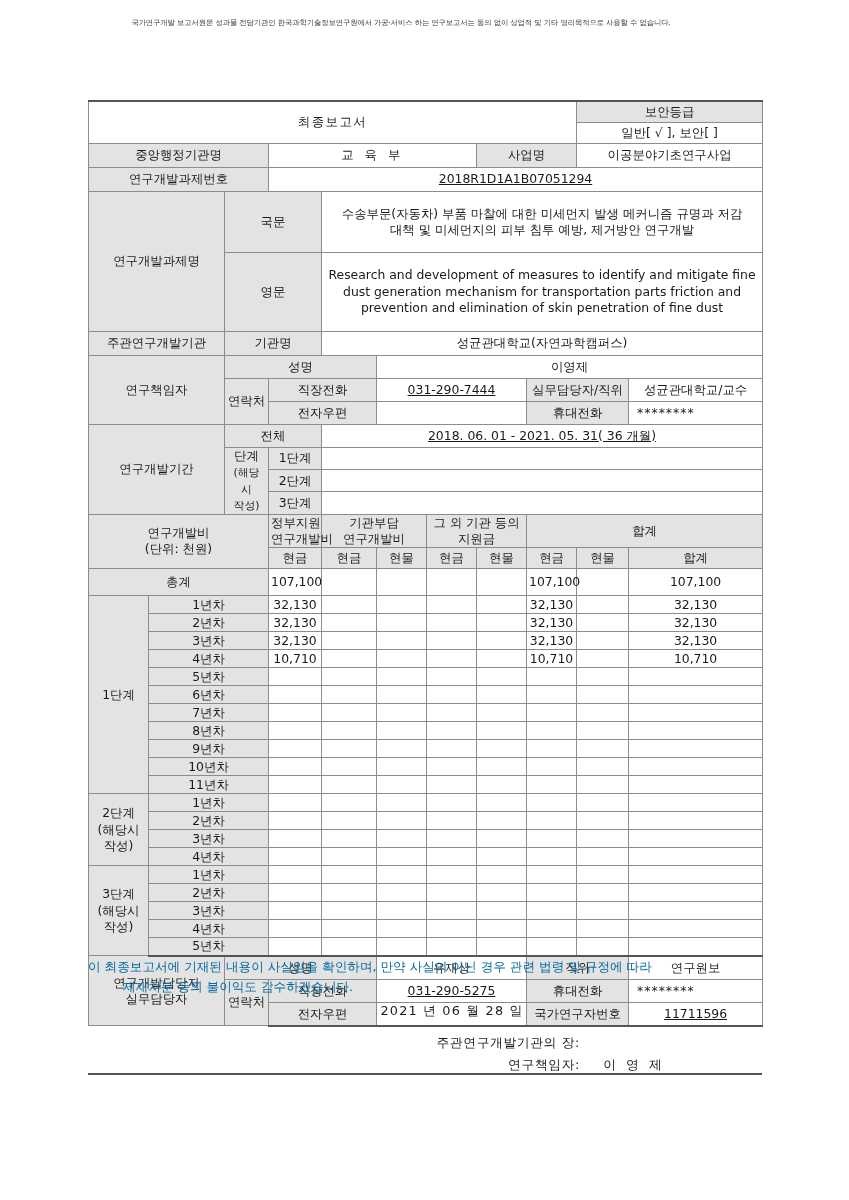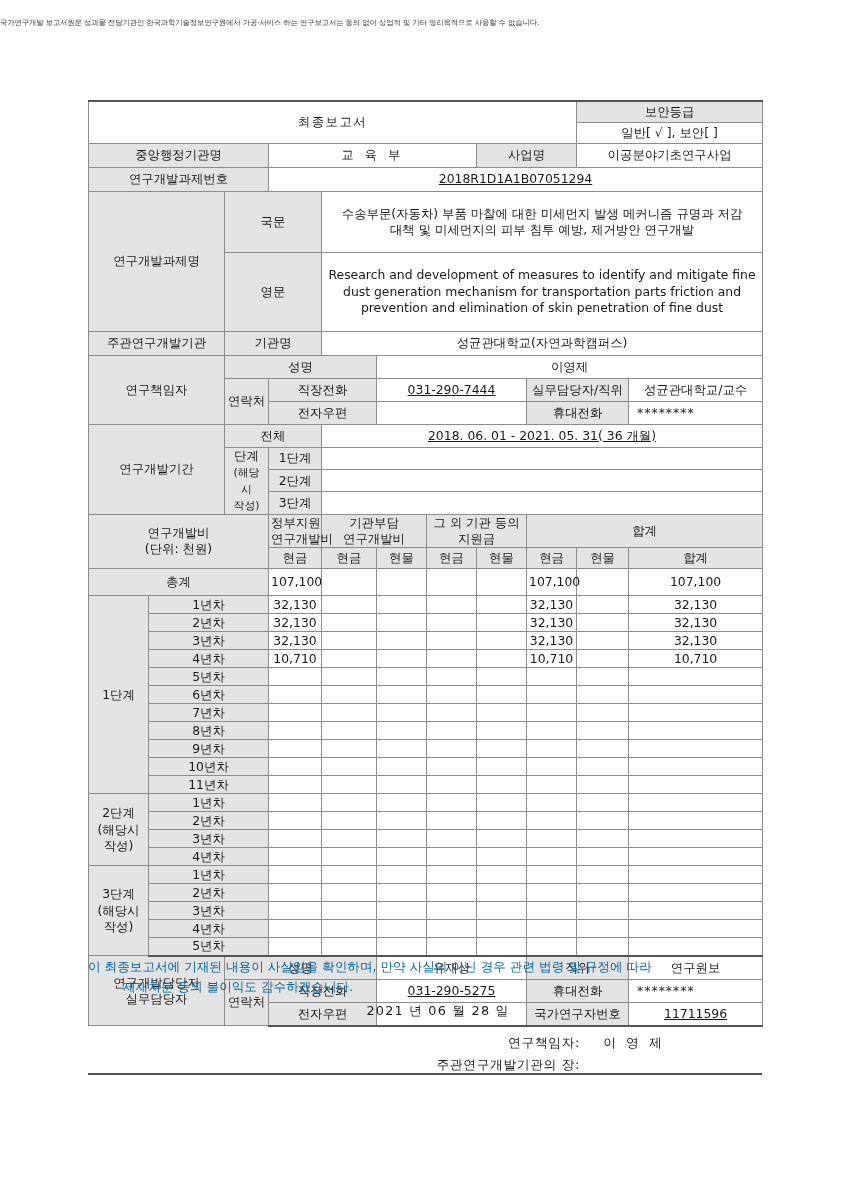--- a/index.html
+++ b/index.html
@@ -19,24 +19,26 @@
     position: absolute;
     left: 0; top: 0;
     width: 849px;
     height: 1200px;
     box-sizing: border-box;
   }
   .copyright-notice {
     position: absolute;
     left: 0; top: 18px;
     width: 734px;
+    text-align: center;
     font-size: 7.4px;
     letter-spacing: -0.15px;
     color: #3a3a3a;
     white-space: nowrap;
+    padding-left: 34px;
   }
 
   .doc-wrap {
     position: absolute;
     left: 88px;
     top: 100px;
     width: 674px;
   }
 
   table.main {
@@ -98,20 +100,21 @@
   }
   .decl-line2 { display: block; margin-left: 35px; }
   .date-line {
     position: absolute;
     left: 88px;
     top: 1003px;
     width: 700px;
     text-align: center;
     font-size: 12.8px;
     letter-spacing: 1.2px;
+    padding-left: 14px;
   }
   .sign-block {
     position: absolute;
     left: 88px;
     top: 1032px;
     width: 678px;
     font-size: 12.8px;
     line-height: 1.75;
   }
   .sign-row {
@@ -549,22 +552,22 @@
 
   <div class="declaration">
     <span>이 최종보고서에 기재된 내용이 사실임을 확인하며, 만약 사실이 아닌 경우 관련 법령 및 규정에 따라</span>
     <span class="decl-line2">제재처분 등의 불이익도 감수하겠습니다.</span>
   </div>
 
   <div class="date-line">2021  년   06   월   28   일</div>
 
   <div class="sign-block">
     <span class="sign-row">
+      <span class="who">주관연구개발기관의 장:</span><span class="val"></span>
+    </span>
+    <span class="sign-row">
       <span class="who">연구책임자:</span><span class="val">이 영 제</span>
     </span>
-    <span class="sign-row">
-      <span class="who">주관연구개발기관의 장:</span><span class="val"></span>
-    </span>
   </div>
 
   <div class="footrule"></div>
 
 </div>
 
 </body></html>

